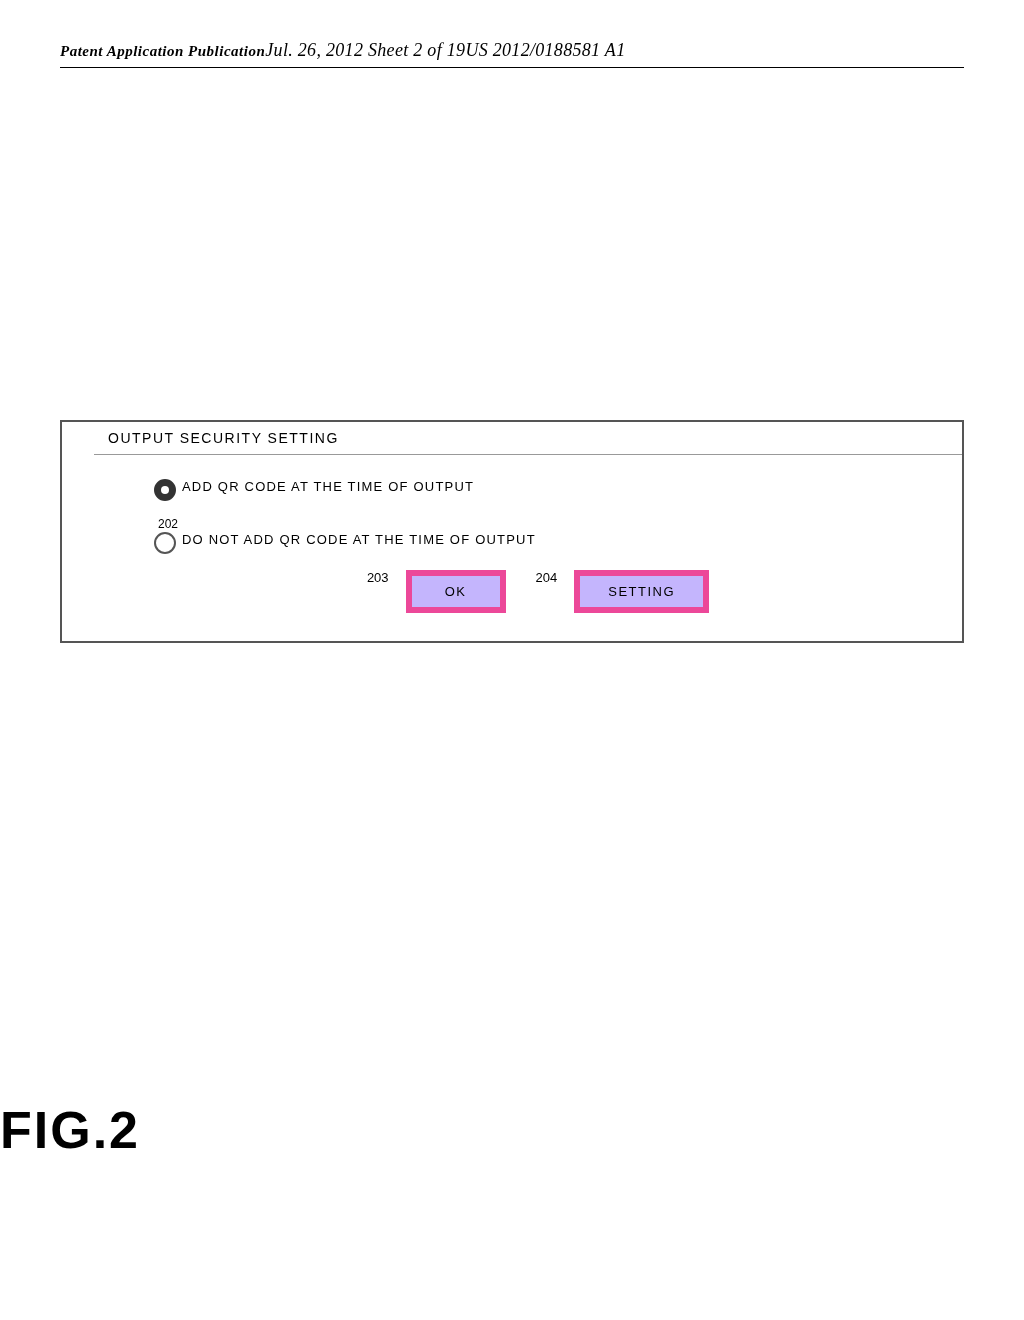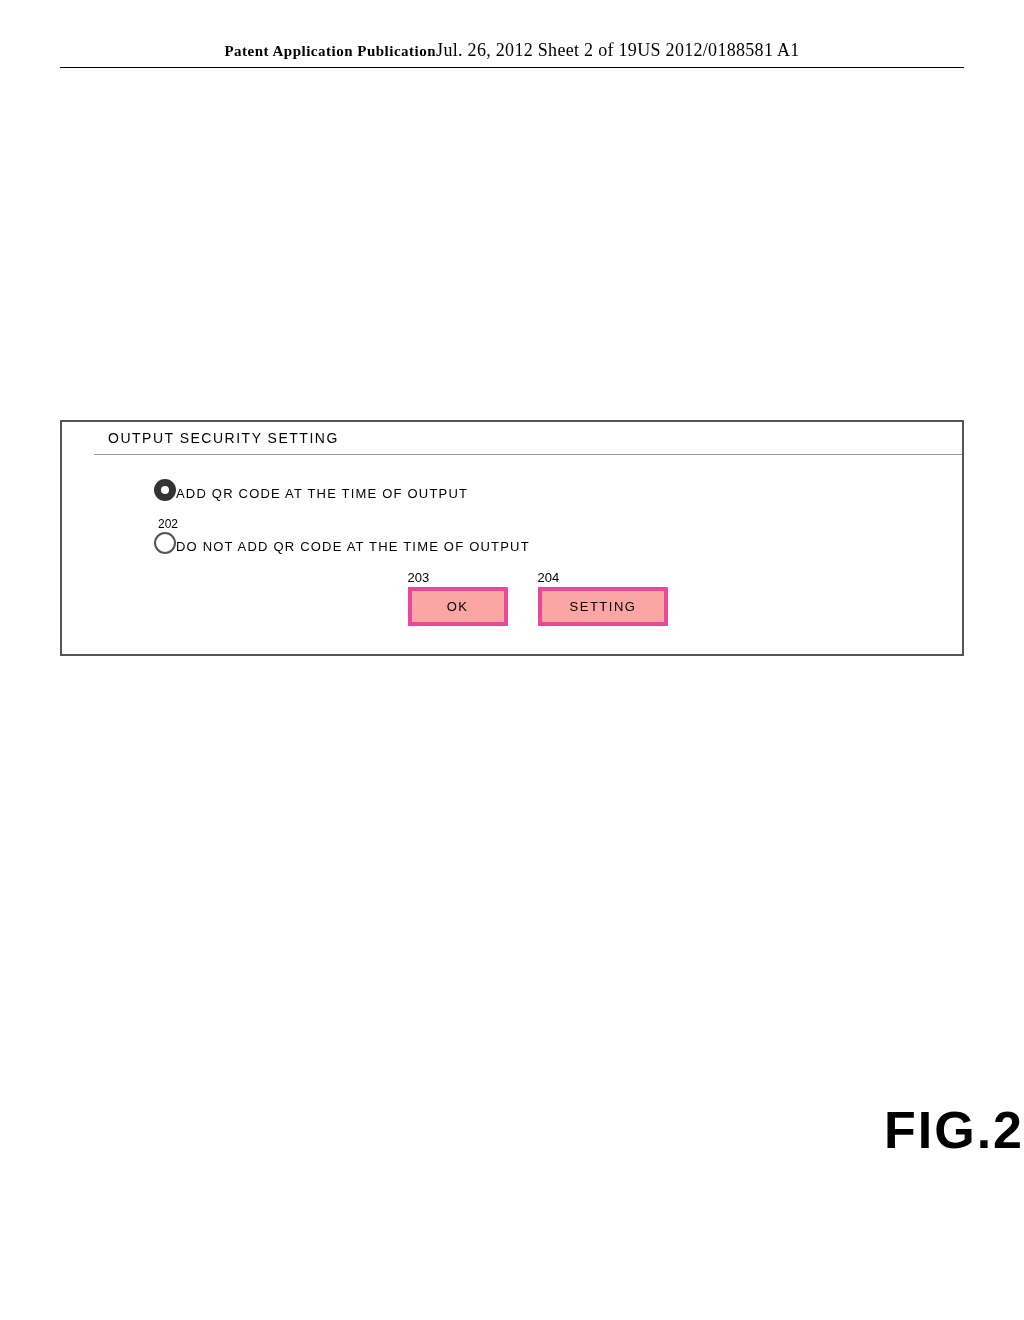--- a/index.html
+++ b/index.html
@@ -17,24 +17,25 @@
       overflow: hidden;
     }
 
     
     .page-header {
       position: absolute;
       top: 40px;
       left: 60px;
       right: 60px;
       display: flex;
-      justify-content: center;
+      justify-content: flex-start;
       align-items: baseline;
       border-bottom: 1px solid #000;
       padding-bottom: 6px;
+      font-style: italic;
     }
 
     .header-left {
       font-weight: bold;
       font-size: 15px;
       letter-spacing: 0.5px;
     }
 
     .header-center {
       font-size: 18px;
@@ -110,70 +111,71 @@
     .buttons-row {
       display: flex;
       justify-content: center;
       gap: 30px;
       margin-top: 10px;
       position: relative;
     }
 
     .button-group {
       display: flex;
-      flex-direction: column;
+      flex-direction: row;
       align-items: flex-end;
+      gap: 17px;
     }
 
     .btn-ref {
       font-size: 13px;
       font-family: Arial, sans-serif;
       align-self: flex-start;
       margin-bottom: 2px;
     }
 
     .dialog-button {
-      border: 4px solid #ec4899;
-      background: #fca5a5;
+      border: 6px solid #ec4899;
+      background: #c4b5fd;
       padding: 8px 28px;
       font-size: 13px;
       font-family: Arial, sans-serif;
       letter-spacing: 1.5px;
       cursor: pointer;
       min-width: 100px;
     }
 
     
     .fig-label {
       position: absolute;
       bottom: 160px;
       left: 0;
       right: 0;
-      text-align: right;
+      text-align: left;
       font-size: 52px;
       font-weight: bold;
       font-family: Arial, sans-serif;
       letter-spacing: 2px;
     }
 
     .option-row {
       margin-bottom: 16px;
     }
 
     .ref-line {
       font-size: 12px;
       font-family: Arial, sans-serif;
       margin-left: 4px;
       margin-bottom: 1px;
     }
 
     .option-content {
       display: flex;
-      align-items: flex-end;
-      gap: 0;
+      align-items: flex-start;
+      gap: 6px;
     }
 
   </style>
 </head>
 <body>
 
 <div class="page-header">
   <span class="header-left">Patent Application Publication</span>
   <span class="header-center">Jul. 26, 2012   Sheet 2 of 19</span>
   <span class="header-right">US 2012/0188581 A1</span>

